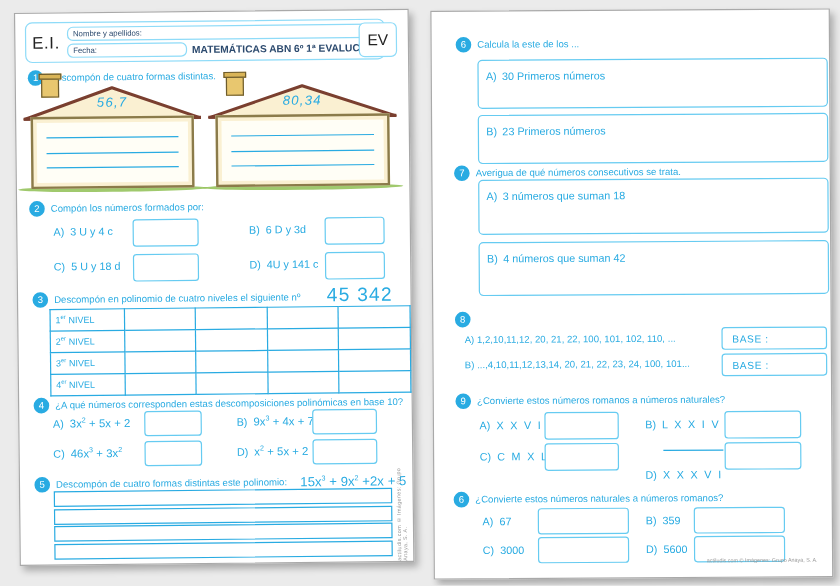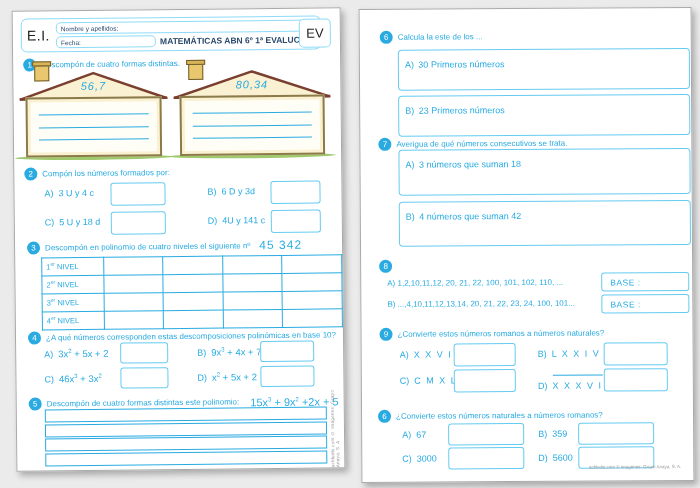--- a/index.html
+++ b/index.html
@@ -11,21 +11,21 @@
   .qhead{position:absolute;display:flex;align-items:center;gap:5px}
   .badge{min-width:13px;height:13px;border-radius:7px;background:var(--accent,#29abe2);color:#fff;font-size:8px;display:flex;align-items:center;justify-content:center;padding:0 1px;box-sizing:border-box;flex:none}
   .instr{color:var(--accent,#29abe2);font-size:8px;white-space:nowrap}
   .ansbox{position:absolute;background:#fff;border:1.4px solid var(--box-border,#66cbf1);border-radius:3px;box-sizing:border-box}
   .bigbox{position:absolute;background:#fff;border:1.4px solid var(--box-border,#66cbf1);border-radius:4px;box-sizing:border-box;padding:3px 6px}
   .ilabel,.itext{color:var(--accent,#29abe2);font-size:9px;white-space:nowrap}
   .q2item,.q4item,.q9item,.q10item{position:absolute;display:flex;gap:5px;align-items:baseline}
   .expr{font-size:9.5px;color:var(--accent,#29abe2);white-space:nowrap}
   .expr sup,.bigexpr sup{font-size:6px;line-height:0}
   .bigexpr{font-size:11px;color:var(--accent,#29abe2);white-space:nowrap;margin-left:6px}
-  .bignum{color:var(--accent,#29abe2);font-size:12px;letter-spacing:1px;margin-left:4px}
+  .bignum{color:var(--accent,#29abe2);font-size:16px;letter-spacing:1px;margin-left:17px}
 
   .niv{position:absolute;border-collapse:collapse;table-layout:fixed}
   .niv td{border:1.6px solid var(--accent,#29abe2);height:15px}
   .niv .lvl{width:56px;font-size:7.5px;color:var(--accent,#29abe2);padding-left:4px;white-space:nowrap}
   .niv .lvl sup{font-size:5px;line-height:0}
   .niv .cell{width:57px}
 
   .lines{position:absolute}
   .answer-line{height:13px;border:1.5px solid var(--accent,#29abe2);background:#fff;margin-bottom:1.5px;box-sizing:border-box}
 
@@ -47,21 +47,21 @@
   .roofsvg line{stroke:var(--roof,#7a3f2f);stroke-width:3}
   .housenum{position:absolute;top:10px;left:0;right:0;text-align:center;z-index:3;color:var(--accent,#29abe2);font-size:11px;font-style:italic;letter-spacing:1px}
   .hbody{position:absolute;left:6px;right:6px;top:27px;bottom:3px;background:var(--wall-fill,#faf0d2);border:2px solid var(--wall-stroke,#8b7b4a);z-index:2;box-sizing:border-box}
   .hinner{position:absolute;left:3px;right:3px;top:3px;bottom:3px;background:#fffef6;display:flex;flex-direction:column;justify-content:space-evenly;padding:0 8px}
   .hline{border-top:1.5px solid var(--accent,#29abe2)}
   .chimney{position:absolute;left:15px;top:-5px;width:15px;height:16px;background:#e8c76f;border:1.5px solid #6d5c2e;z-index:1;box-sizing:border-box}
   .chimney:before{content:"";position:absolute;left:-3px;top:-5px;width:19px;height:5px;background:#d9b457;border:1.5px solid #6d5c2e;box-sizing:border-box}
   .grass{position:absolute;left:-5px;right:-5px;bottom:0;height:5px;background:var(--grass,#8fbf53);border-radius:50%;z-index:1;opacity:.85}
 
   .roman{color:var(--accent,#29abe2);font-size:9px;letter-spacing:1.5px;white-space:nowrap}
-  .roman.overline{display:inline-block;border-top:1.3px solid var(--accent,#29abe2);padding-top:5px}
+  .roman.overline{display:inline-block;border-top:1.3px solid var(--accent,#29abe2);padding-top:15px}
   .natnum{color:var(--accent,#29abe2);font-size:9px;text-align:left;display:inline-block}
   .series{position:absolute;color:var(--accent,#29abe2);font-size:8px;white-space:nowrap}
   .basebox{position:absolute;background:#fff;border:1.4px solid var(--box-border,#66cbf1);border-radius:3px;box-sizing:border-box;display:flex;align-items:center;padding-left:8px}
   .baselabel{color:var(--accent,#29abe2);font-size:8.5px;letter-spacing:.5px}
 </style>
 </head>
 <body>
 
 <div class="page" id="page-left">
 

